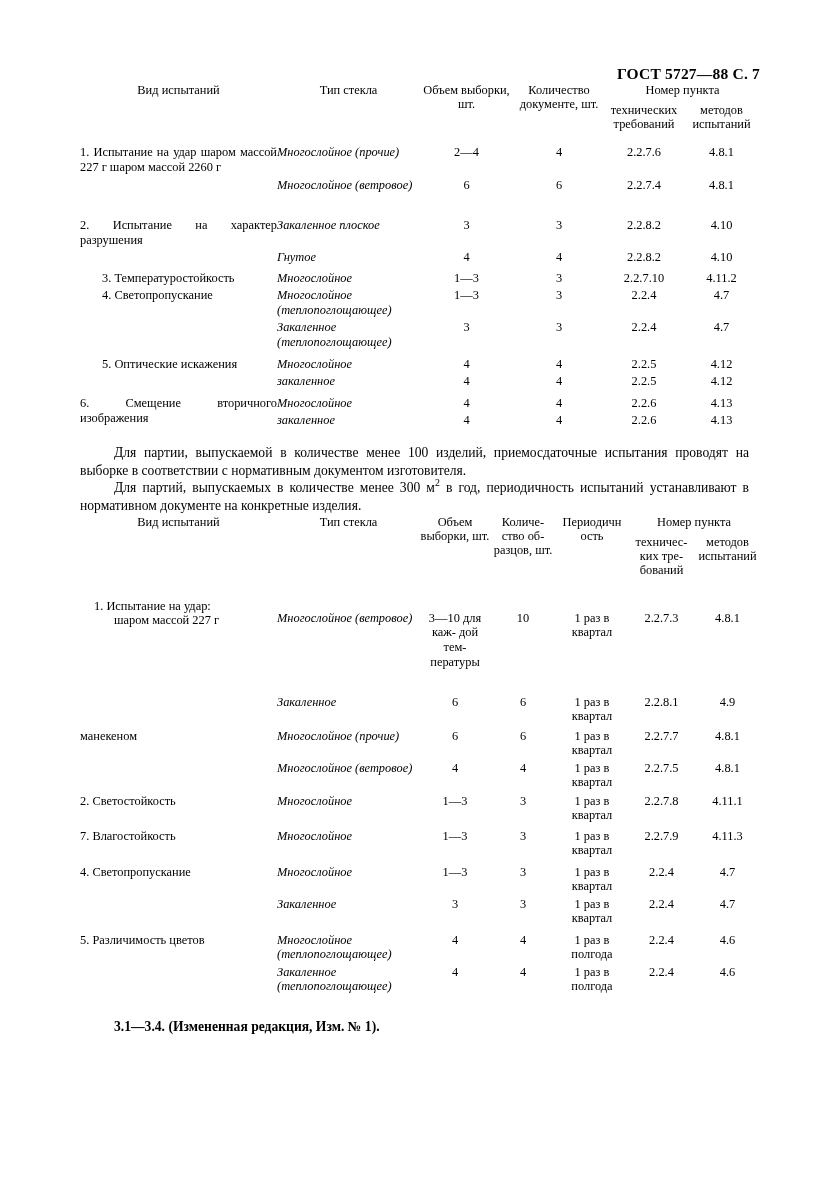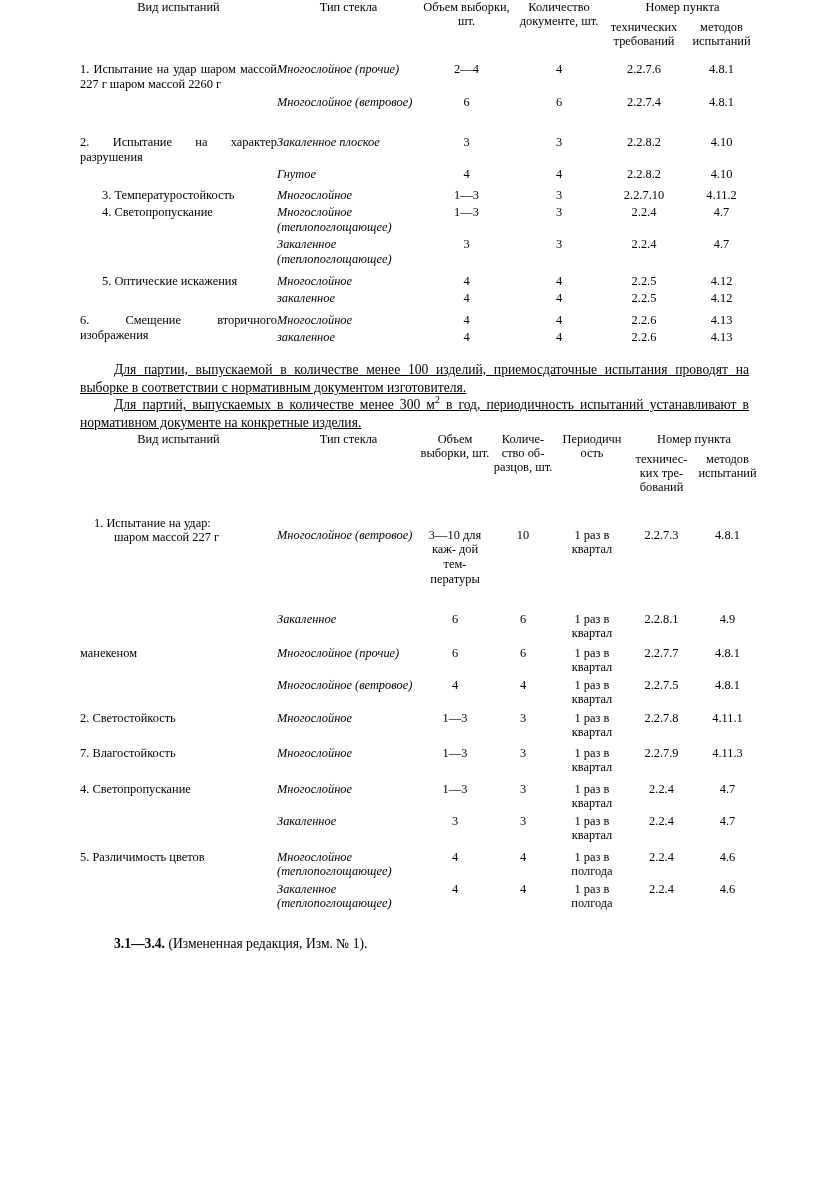--- a/index.html
+++ b/index.html
@@ -97,38 +97,38 @@
     width: 680px;
     margin-top: 14px;
     font-size: 13.6px;
     line-height: 1.30;
     text-align: justify;
     text-align-last: left;
   }
   .para-block p {
     margin: 0 11px 0 0;
     text-indent: 34px;
-    text-decoration: underline;
   }
   sup { font-size: 0.72em; vertical-align: super; line-height: 0; }
 
   .footnote-line {
     width: 680px;
     margin-top: 22px;
     font-size: 13.6px;
     text-indent: 34px;
   }
-  .footnote-line b { font-weight: normal; }
+  .footnote-line b { font-weight: bold; }
   .fn-plain { font-weight: bold; }
 </style>
 </head>
 <body>
 
 <div class="page">
 
+  <div class="doc-header">ГОСТ 5727—88 С. 7</div>
 
 
   <table class="gost">
     <colgroup>
       <col style="width:197px">
       <col style="width:143px">
       <col style="width:93px">
       <col style="width:92px">
       <col style="width:78px">
       <col style="width:77px">

